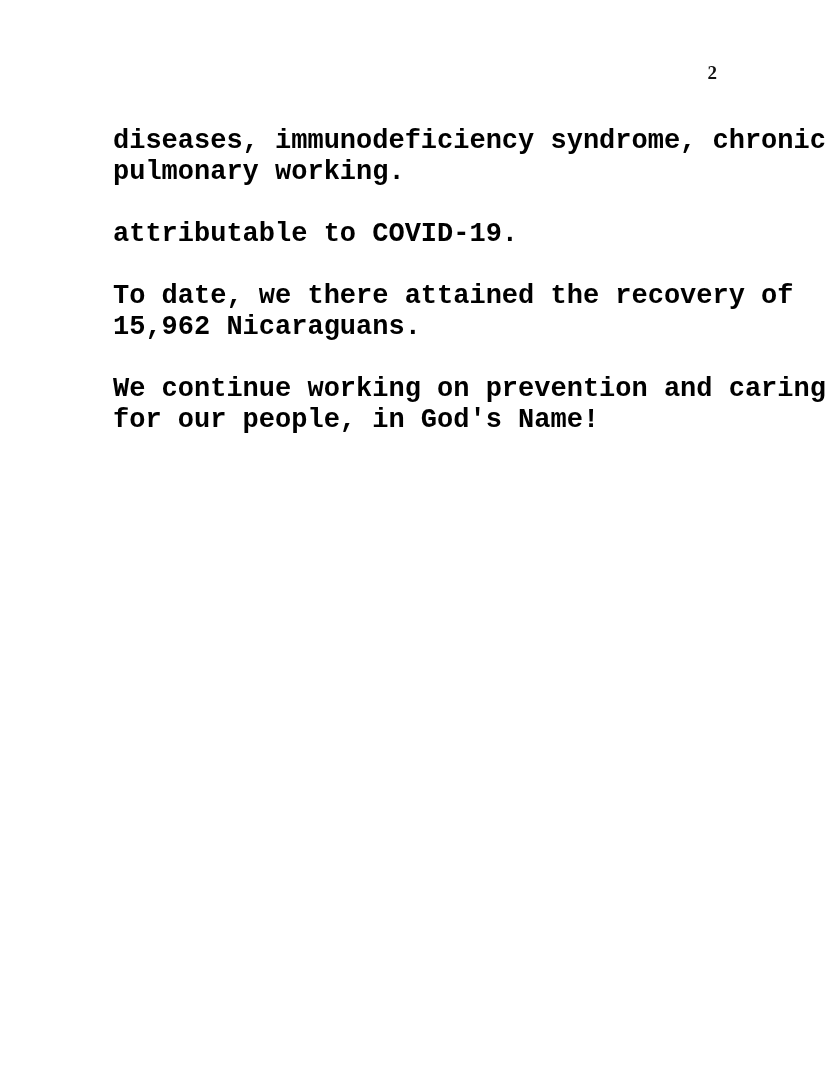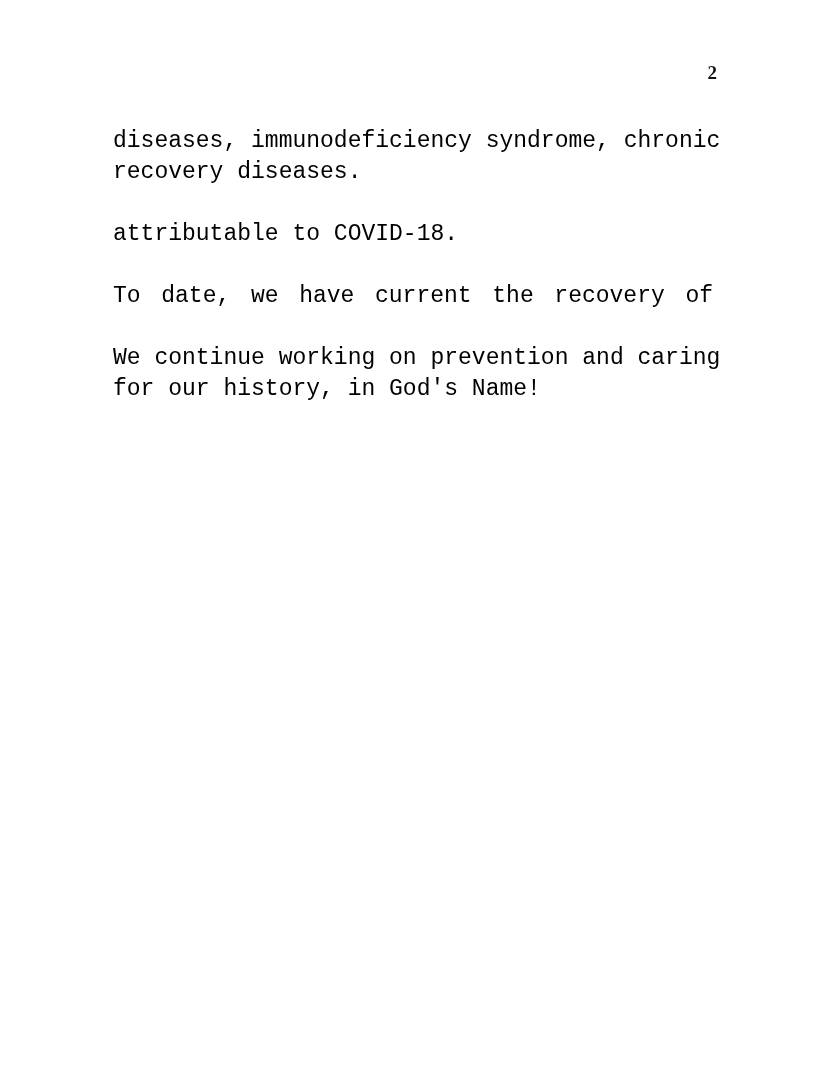--- a/index.html
+++ b/index.html
@@ -34,22 +34,22 @@
   
   .body-block {
     position: absolute;
     left: 113px;
     top: 126px;
     width: 600px;
   }
 
   .para {
     font-family: "Liberation Mono", "DejaVu Sans Mono", monospace;
-    font-weight: normal;
-    font-size: 23px;
+    font-weight: bold;
+    font-size: 27px;
     line-height: 31px;
     color: #000000;
     margin: 0 0 31px 0;
     text-align: justify;
     -webkit-font-smoothing: none;
     letter-spacing: 0px;
   }
 
   .para:last-child {
     margin-bottom: 16px;
@@ -79,27 +79,28 @@
 <body>
 
 <div class="page">
 
   <div class="page-number">2</div>
 
   <div class="body-block">
 
   <p class="para">
         <span class="line justified">diseases, immunodeficiency syndrome, chronic</span>
-        <span class="line last">recovery diseases.</span>
+        <span class="line last">pulmonary working.</span>
       </p>
       <p class="para">
-        <span class="line last">attributable to COVID-18.</span>
+        <span class="line last">attributable to COVID-19.</span>
       </p>
       <p class="para">
-        <span class="line justified">To date, we have current the recovery of</span>
+        <span class="line justified">To date, we there attained the recovery of</span>
+        <span class="line last">15,962 Nicaraguans.</span>
       </p>
       <p class="para">
         <span class="line justified">We continue working on prevention and caring</span>
-        <span class="line last">for our history, in God's Name!</span>
+        <span class="line last">for our people, in God's Name!</span>
       </p>
     </div>
 
 </div>
 
 </body></html>

